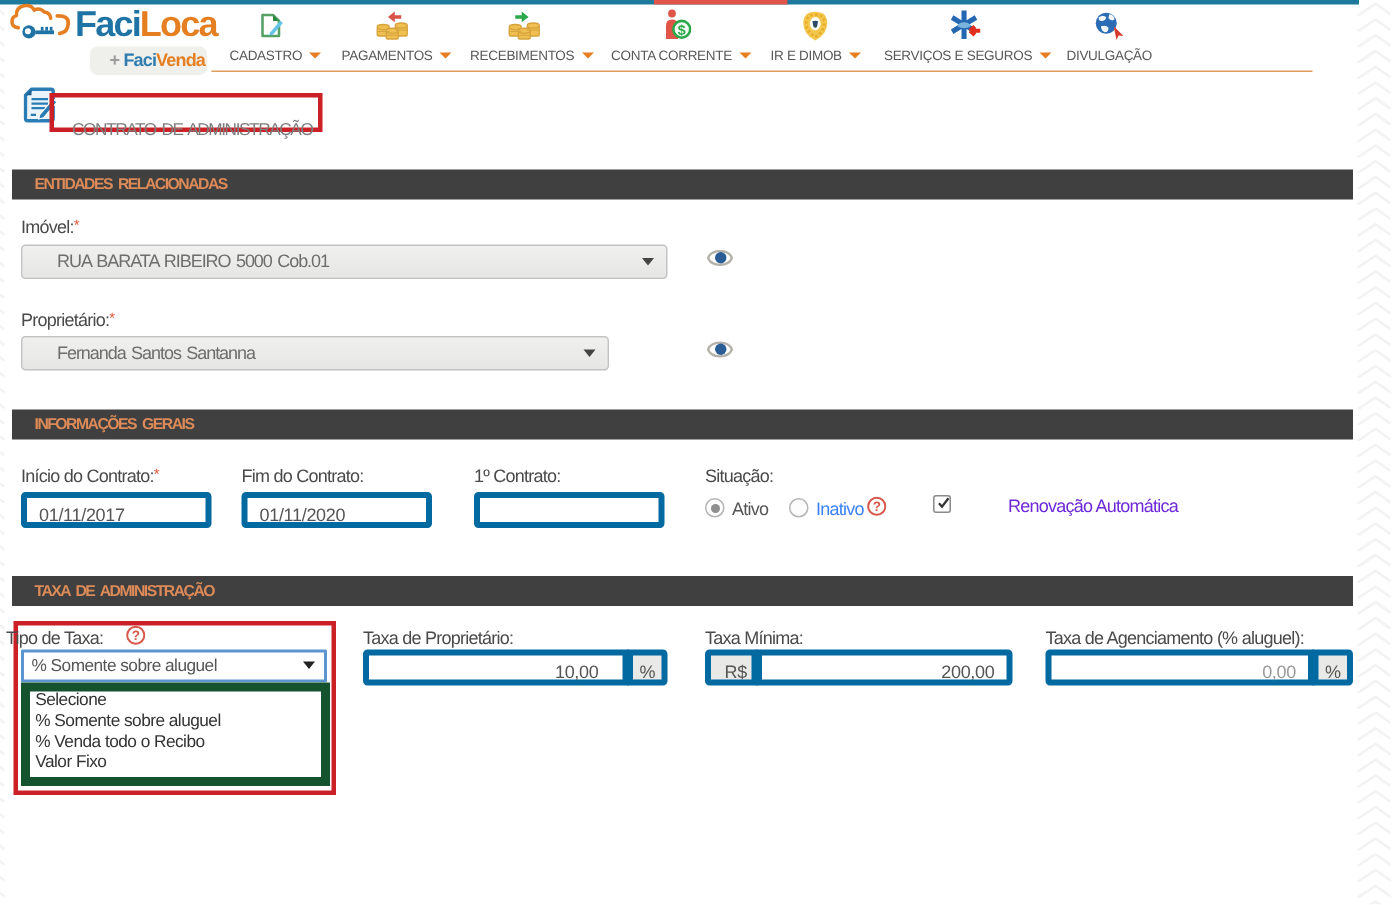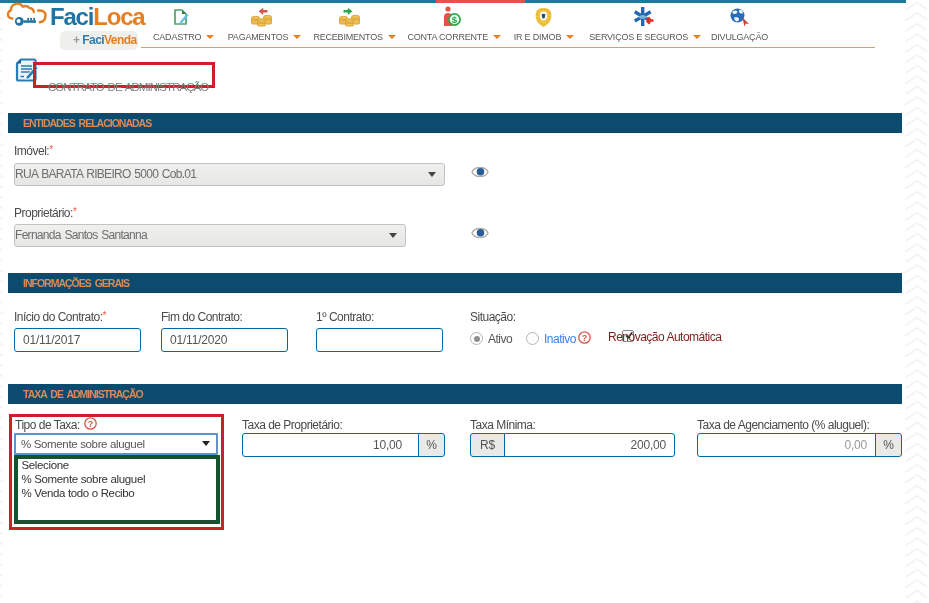--- a/index.html
+++ b/index.html
@@ -1,25 +1,25 @@
 <!DOCTYPE html>
 <html><head>
 <meta charset="utf-8">
 <style>
 * { margin:0; padding:0; box-sizing:border-box; }
 html,body { width:929px; height:603px; background:#fff; }
 body { font-family:"Liberation Sans", sans-serif; position:relative; overflow:hidden; }
 .abs { position:absolute; }
-.secbar { position:absolute; left:8px; width:894px; height:20px; background:#0c4a6e; }
+.secbar { position:absolute; left:8px; width:894px; height:20px; background:#404040; }
 .secbar span { position:absolute; left:15px; top:3.5px; font-size:10.5px; font-weight:bold; color:#dc8a57; letter-spacing:-1px; word-spacing:2px; }
 .label { position:absolute; font-size:12px; color:#4a4a4a; letter-spacing:-0.5px; white-space:nowrap; }
 .red { color:#e4593c; font-size:10px; vertical-align:2px; }
-.selgray { position:absolute; height:23px; background:linear-gradient(#f0f0ee,#e6e6e4); border:1px solid #c2c2c2; border-radius:3px; font-size:12px; color:#6e6e6e; letter-spacing:-0.7px; word-spacing:1px; line-height:21px; padding-left:0; }
+.selgray { position:absolute; height:23px; background:linear-gradient(#f0f0ee,#e6e6e4); border:1px solid #c2c2c2; border-radius:3px; font-size:12px; color:#6e6e6e; letter-spacing:-0.7px; word-spacing:1px; line-height:21px; padding-left:23px; }
 .selgray .arr { position:absolute; right:8px; top:8px; width:0; height:0; border-left:4.5px solid transparent; border-right:4.5px solid transparent; border-top:5.5px solid #444; }
-.inp { position:absolute; height:24px; background:#fff; border:1px solid #0369a1; border-radius:3px; font-size:12px; color:#555; letter-spacing:-0.2px; line-height:22px; padding:0 8px; }
+.inp { position:absolute; height:24px; background:#fff; border:4px solid #0369a1; border-radius:3px; font-size:12px; color:#555; letter-spacing:-0.2px; line-height:22px; padding:0 8px; }
 .navtxt { position:absolute; top:31.5px; font-size:9px; color:#585858; letter-spacing:-0.2px; white-space:nowrap; }
 .caret { display:inline-block; width:0; height:0; border-left:4px solid transparent; border-right:4px solid transparent; border-top:4.5px solid #e67f22; margin-left:5px; vertical-align:0.5px; }
 .redbox { position:absolute; border:3px solid #cb2026; }
 .hicon { position:absolute; width:13px; height:13px; }
 </style>
 </head>
 <body>
 
 <svg class="abs" style="left:903px;top:0" width="26" height="603" viewBox="0 0 26 603">
 <defs>
@@ -163,39 +163,40 @@
 <div class="abs" style="left:526px;top:332px;width:13px;height:13px;border:1px solid #b5b5b5;border-radius:50%;background:#fdfdfd"></div>
 <div class="label" style="left:544px;top:332px;color:#3b82f6">Inativo</div>
 <svg class="hicon" style="left:578px;top:331px" viewBox="0 0 13 13">
 <circle cx="6.5" cy="6.5" r="5.7" fill="none" stroke="#d8564a" stroke-width="1.3"></circle>
 <text x="6.5" y="9.8" font-size="9" fill="#d8564a" text-anchor="middle" font-weight="bold" font-family="Liberation Sans">?</text>
 </svg>
 <div class="abs" style="left:622px;top:330px;width:12px;height:12px;border:1px solid #8a8a8a;border-radius:2px;background:#fdfdfd"></div>
 <svg class="abs" style="left:623.5px;top:330px" width="10" height="11" viewBox="0 0 10 11">
     <path d="M2 5.5 L4 7.8 L8.3 2.2" stroke="#333" stroke-width="1.5" fill="none"></path>
   </svg>
-<div class="label" style="left:608px;top:330px;color:#7f1d1d">Renovação Automática</div>
+<div class="label" style="left:672px;top:330px;color:#6d28d9">Renovação Automática</div>
 
 <div class="secbar" style="top:384px">
     <span>TAXA DE ADMINISTRAÇÃO</span>
   </div>
 
 <div class="redbox" style="left:9px;top:414px;width:215px;height:116px"></div>
-<div class="label" style="left:15px;top:418px">Tipo de Taxa: </div>
+<div class="label" style="left:4px;top:418px">Tipo de Taxa: </div>
 <svg class="hicon" style="left:84px;top:417px" viewBox="0 0 13 13">
 <circle cx="6.5" cy="6.5" r="5.7" fill="none" stroke="#d8564a" stroke-width="1.3"></circle>
 <text x="6.5" y="9.8" font-size="9" fill="#d8564a" text-anchor="middle" font-weight="bold" font-family="Liberation Sans">?</text>
 </svg>
 <div class="abs" style="left:14px;top:433px;width:204px;height:22px;background:#fff;border:2px solid #5b94cf;border-radius:1px;font-size:11.5px;color:#555;letter-spacing:-0.35px;line-height:18px;padding-left:5px">% Somente sobre aluguel
 <span style="position:absolute;right:6px;top:6px;width:0;height:0;border-left:4.5px solid transparent;border-right:4.5px solid transparent;border-top:5.5px solid #222"></span>
 </div>
-<div class="abs" style="left:13.5px;top:455px;width:206px;height:69px;background:#fff;border:4px solid #14532d;font-size:11.5px;color:#333;letter-spacing:-0.35px">
+<div class="abs" style="left:13.5px;top:455px;width:206px;height:69px;background:#fff;border:6px solid #14532d;font-size:11.5px;color:#333;letter-spacing:-0.35px">
 <div style="height:13.8px;line-height:13.8px;padding-left:4px">Selecione</div>
 <div style="height:13.8px;line-height:13.8px;padding-left:4px">% Somente sobre aluguel</div>
 <div style="height:13.8px;line-height:13.8px;padding-left:4px">% Venda todo o Recibo</div>
+<div style="height:13.8px;line-height:13.8px;padding-left:4px">Valor Fixo</div>
 </div>
 
 <div class="label" style="left:242px;top:418px">Taxa de Proprietário:</div>
 <div class="inp" style="left:242px;top:433px;width:177px;text-align:right;border-radius:3px 0 0 3px;padding-right:16px">10,00</div>
 <div class="inp" style="left:418px;top:433px;width:27px;background:#e9e9e7;text-align:center;padding:0;border-radius:0 3px 3px 0;color:#555;font-size:12px">%</div>
 
 <div class="label" style="left:470px;top:418px">Taxa Mínima:</div>
 <div class="inp" style="left:470px;top:433px;width:35px;background:#e9e9e7;padding:0 0 0 9px;border-radius:3px 0 0 3px;font-size:12px">R$</div>
 <div class="inp" style="left:504px;top:433px;width:171px;text-align:right;border-radius:0 3px 3px 0">200,00</div>
 

